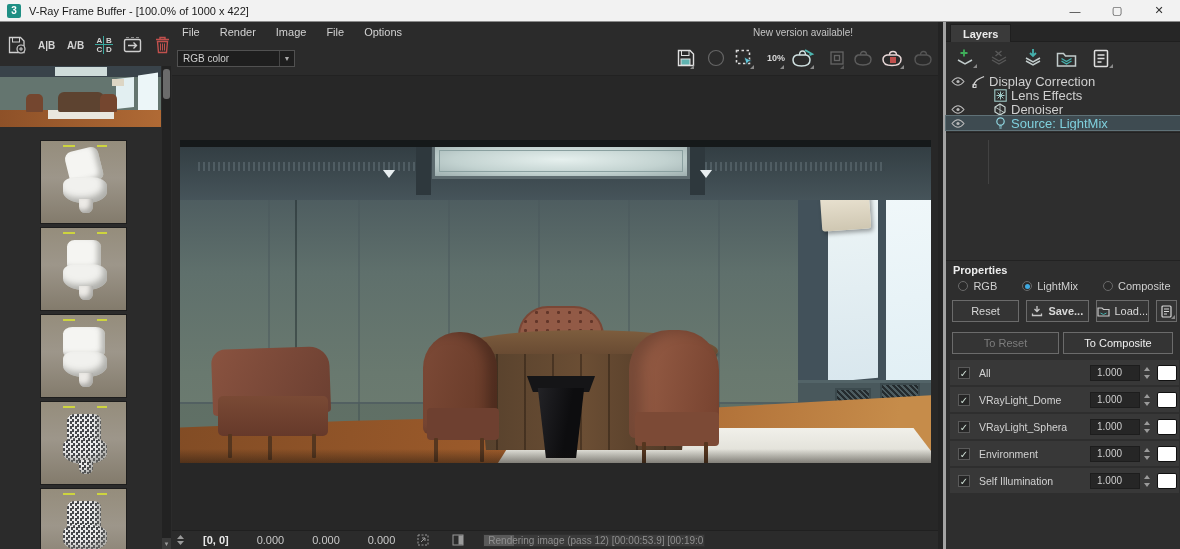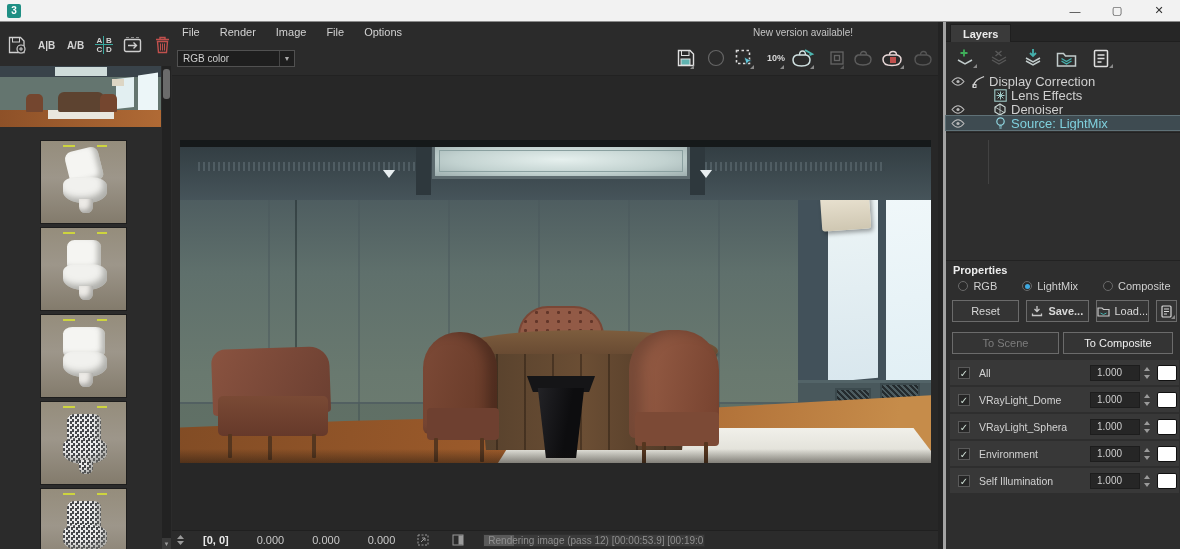--- a/index.html
+++ b/index.html
@@ -186,20 +186,21 @@
 
   svg{display:block;}
 </style>
 </head>
 <body>
 
 <div class="app">
 
   <div class="titlebar">
     <div class="app-icon">3</div>
+    <div class="title-text">V-Ray Frame Buffer - [100.0% of 1000 x 422]</div>
     <div class="win-btns">
       <div class="win-btn">—</div>
       <div class="win-btn">▢</div>
       <div class="win-btn">✕</div>
     </div>
   </div>
 
   <div class="sidebar">
     <div class="hist-toolbar">
       <div class="hicon">
@@ -586,21 +587,21 @@
       <div class="btn b-doc corner">
         <svg width="11" height="13" viewBox="0 0 11 13">
             <rect x="1" y="1" width="9" height="11" rx="1" fill="none" stroke="#d8d8d8" stroke-width="1.2"></rect>
             <path d="M3 4 h5 M3 6.5 h5 M3 9 h3" stroke="#d8d8d8"></path>
           </svg>
       </div>
     </div>
 
     <div class="btnrow2">
       <div class="btn b-scene">
-        <span>To Scene</span>
+        <span>To Reset</span>
       </div>
       <div class="btn b-comp">
         <span>To Composite</span>
       </div>
     </div>
 
     <div class="lmx">
       <div class="lrow">
         <div class="chk">✓</div>
         <div class="llabel">All</div>

